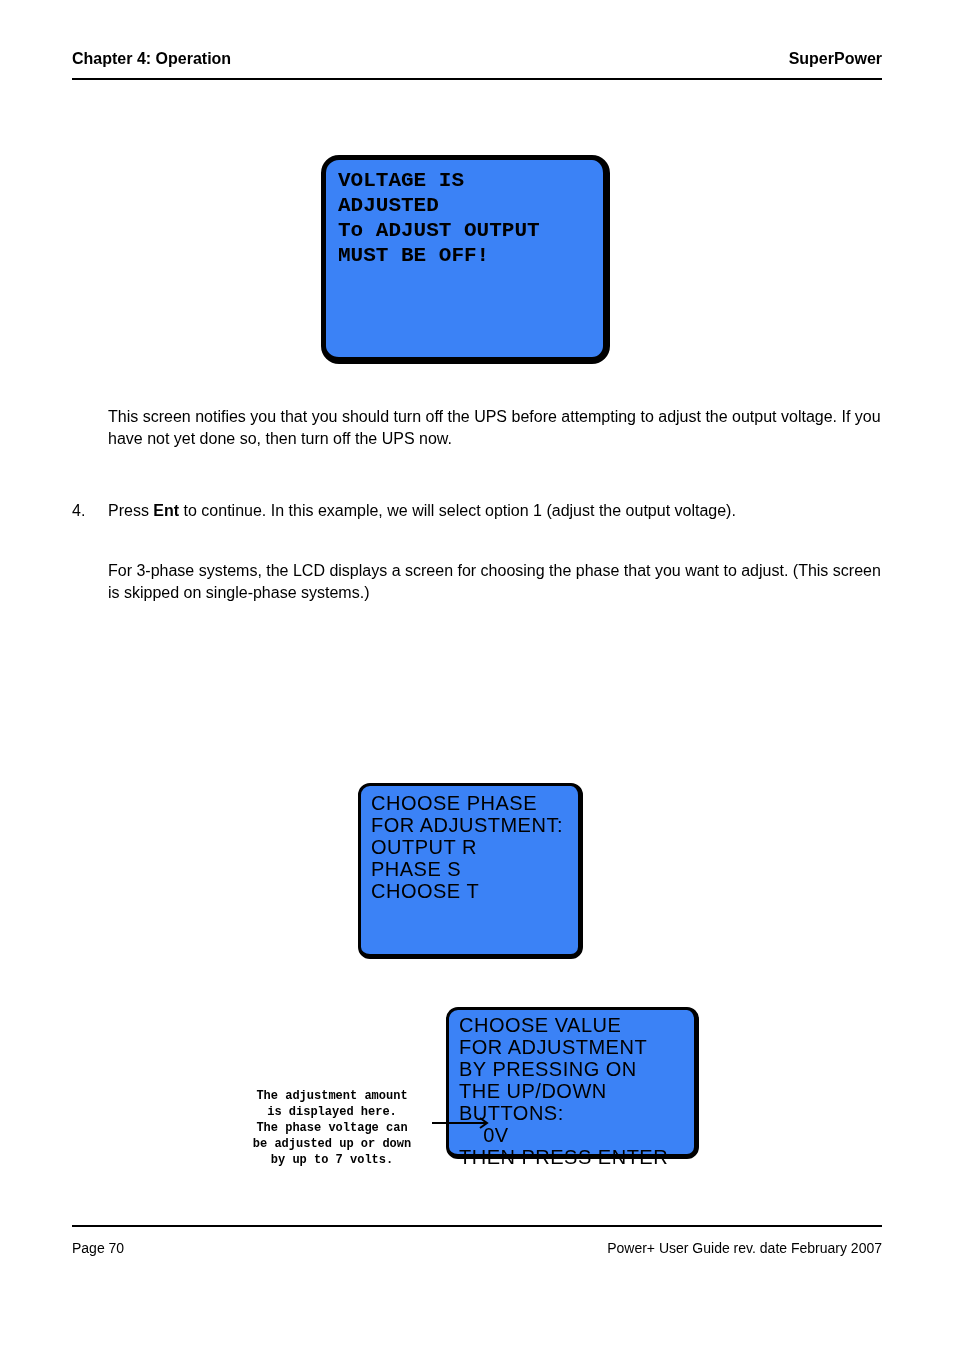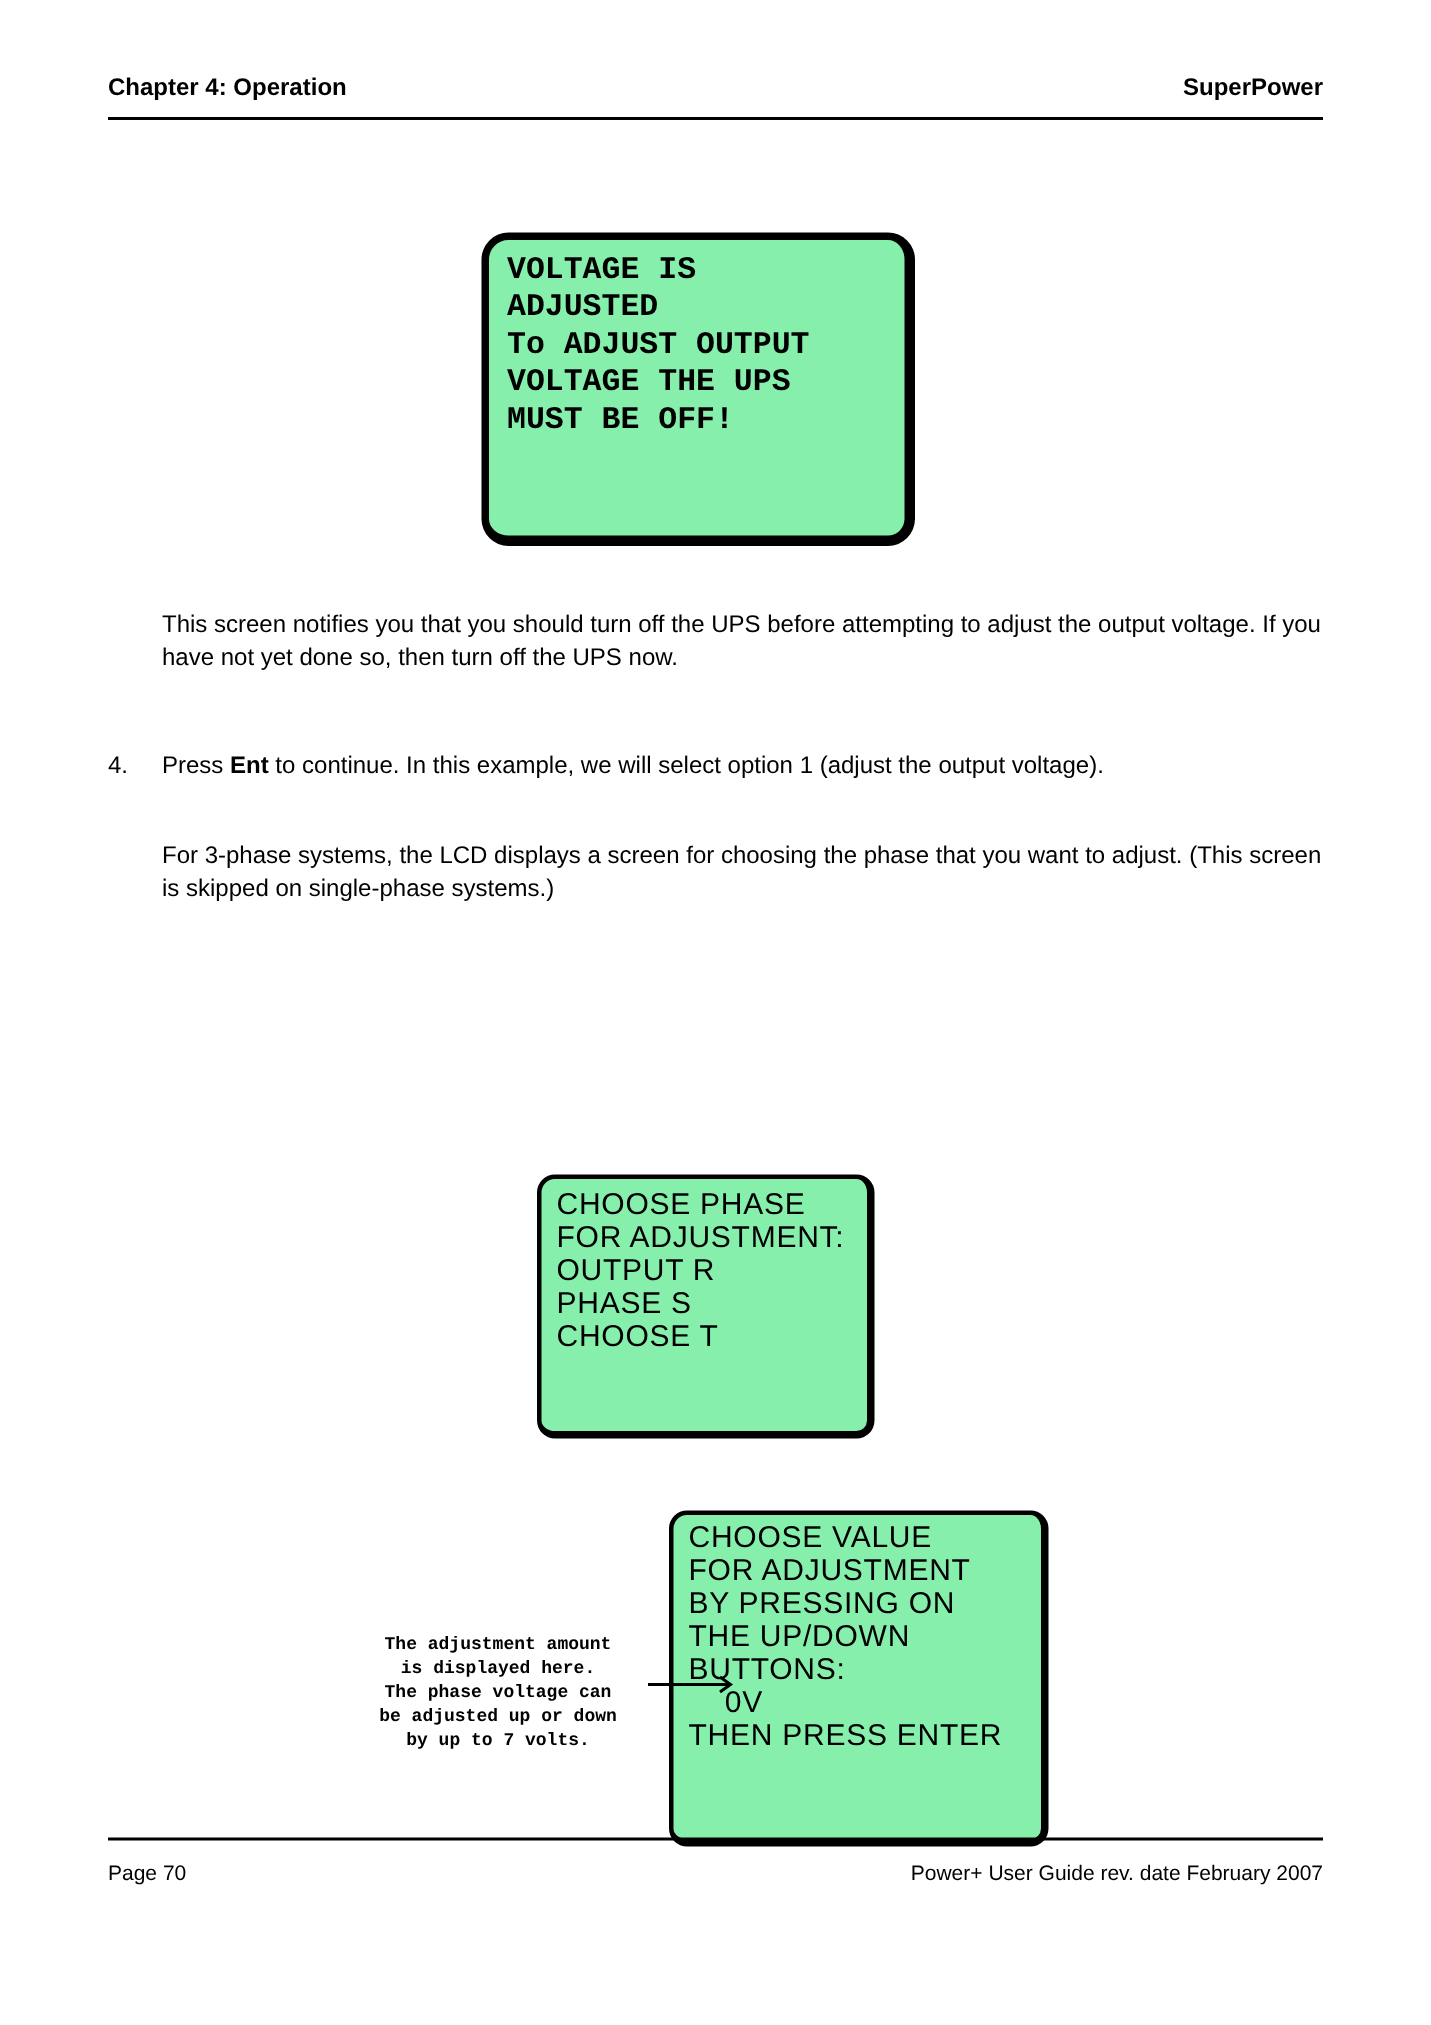--- a/index.html
+++ b/index.html
@@ -14,21 +14,21 @@
   .hr-top{position:absolute;left:72px;top:78px;width:810px;height:2px;background:#000;}
   .hr-bot{position:absolute;left:72px;top:1225px;width:810px;height:2px;background:#000;}
 
   .header-left{position:absolute;left:72px;top:50px;font-size:16px;font-weight:bold;}
   .header-right{position:absolute;right:72px;top:50px;font-size:16px;font-weight:bold;text-align:right;}
   .footer-left{position:absolute;left:72px;top:1240px;font-size:14px;}
   .footer-right{position:absolute;right:72px;top:1240px;font-size:14px;text-align:right;}
 
   .lcd{
     position:absolute;
-    background:#86efac;
+    background:#3b82f6;
     border:5px solid #000;
     border-right-width:7px;
     border-bottom-width:7px;
     border-radius:18px;
     box-sizing:border-box;
     padding:8px 12px;
   }
   .lcd-mono{
     font-family:"Courier New",monospace;
     font-weight:bold;
@@ -75,21 +75,20 @@
 <div class="header-left">Chapter 4: Operation</div>
 <div class="header-right">SuperPower</div>
 <div class="hr-top"></div>
 
 <div class="lcd" style="left:321px;top:155px;width:289px;height:209px;">
   <div class="lcd-mono">VOLTAGE IS</div>
   <div class="lcd-mono">ADJUSTED</div>
   <div class="lcd-mono"></div>
   <div class="lcd-mono"></div>
   <div class="lcd-mono">To ADJUST OUTPUT</div>
-  <div class="lcd-mono">VOLTAGE THE UPS</div>
   <div class="lcd-mono">MUST BE OFF!</div>
 </div>
 
 <div class="body-text" style="left:108px;top:406px;width:780px;">This screen notifies you that you should turn off the UPS before attempting to adjust the output voltage. If you have not yet done so, then turn off the UPS now.</div>
 
 <div class="body-text" style="left:108px;top:500px;width:780px;">
   <span class="indent">Press </span><span style="font-weight:bold">Ent</span><span> to continue. In this example, we will select option 1 (adjust the output voltage).</span>
 </div>
 
 <div class="body-text" style="left:108px;top:560px;width:780px;">For 3-phase systems, the LCD displays a screen for choosing the phase that you want to adjust. (This screen is skipped on single-phase systems.)</div>
@@ -99,21 +98,21 @@
 <div class="lcd" style="left:358px;top:783px;width:225px;height:176px;border-width:3px;border-right-width:5px;border-bottom-width:5px;border-radius:12px;padding:6px 10px;">
   <div class="lcd-semi">CHOOSE PHASE</div>
   <div class="lcd-semi">FOR ADJUSTMENT:</div>
   <div class="lcd-semi"></div>
   <div class="lcd-semi"></div>
   <div class="lcd-semi">OUTPUT R</div>
   <div class="lcd-semi">PHASE S</div>
   <div class="lcd-semi">CHOOSE T</div>
 </div>
 
-<div class="lcd" style="left:446px;top:1007px;width:253px;height:224px;border-width:3px;border-right-width:5px;border-bottom-width:5px;border-radius:12px;padding:4px 10px;">
+<div class="lcd" style="left:446px;top:1007px;width:253px;height:152px;border-width:3px;border-right-width:5px;border-bottom-width:5px;border-radius:12px;padding:4px 10px;">
   <div class="lcd-semi">CHOOSE VALUE</div>
   <div class="lcd-semi">FOR ADJUSTMENT</div>
   <div class="lcd-semi">BY PRESSING ON</div>
   <div class="lcd-semi">THE UP/DOWN</div>
   <div class="lcd-semi">BUTTONS:</div>
   <div class="lcd-semi">    0V</div>
   <div class="lcd-semi"></div>
   <div class="lcd-semi">THEN PRESS ENTER</div>
 </div>
 

